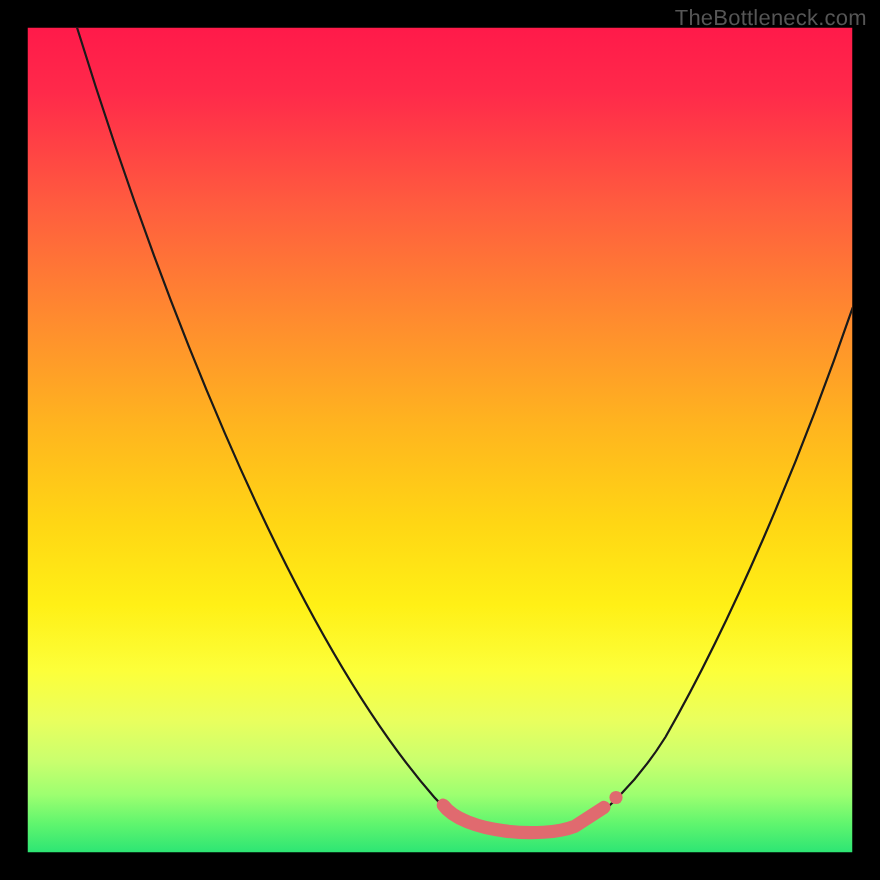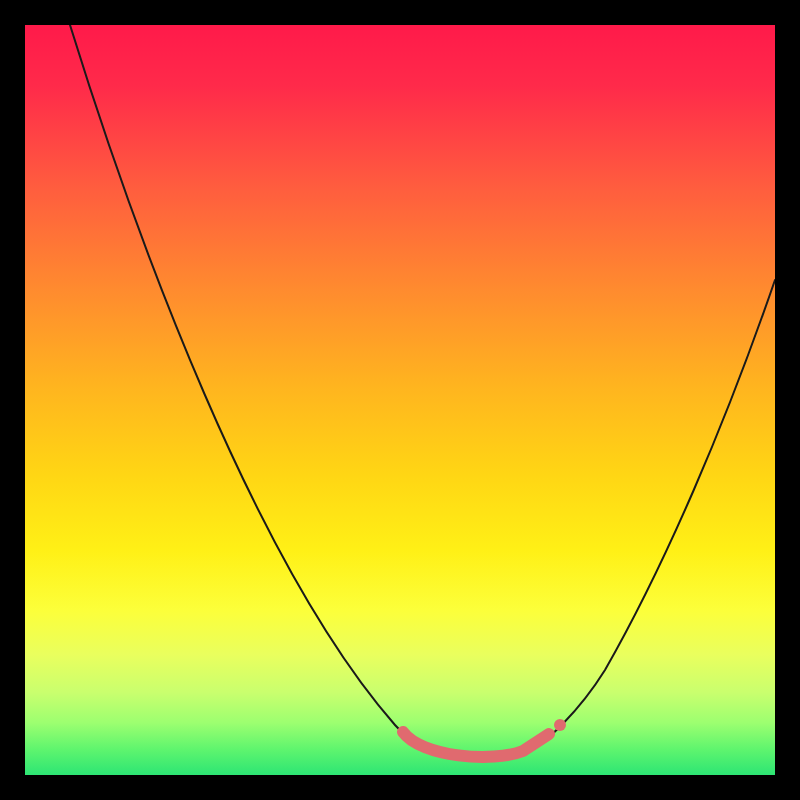--- a/index.html
+++ b/index.html
@@ -66,20 +66,21 @@
     stroke-linecap: round;
   }
   .curve .dot {
     fill: #e06a6f;
   }
 </style>
 </head>
 <body>
 <div class="container">
 
+  <div class="watermark">TheBottleneck.com</div>
 
   <div class="plot-area">
     <div class="gradient-bg"></div>
 
     <svg class="curve" viewBox="0 0 750 750" preserveAspectRatio="none">
 
       <path d="M 45 0
            C 110 210, 230 540, 370 700
            C 400 735, 470 740, 500 728
            C 520 720, 555 685, 580 645

